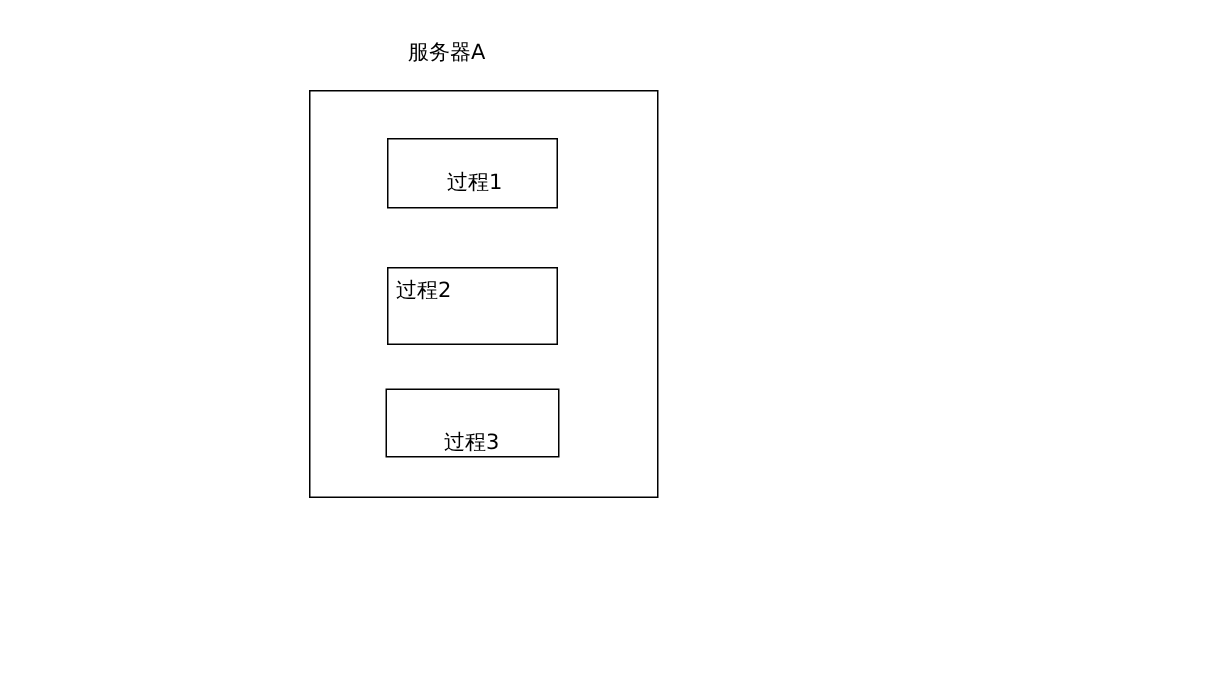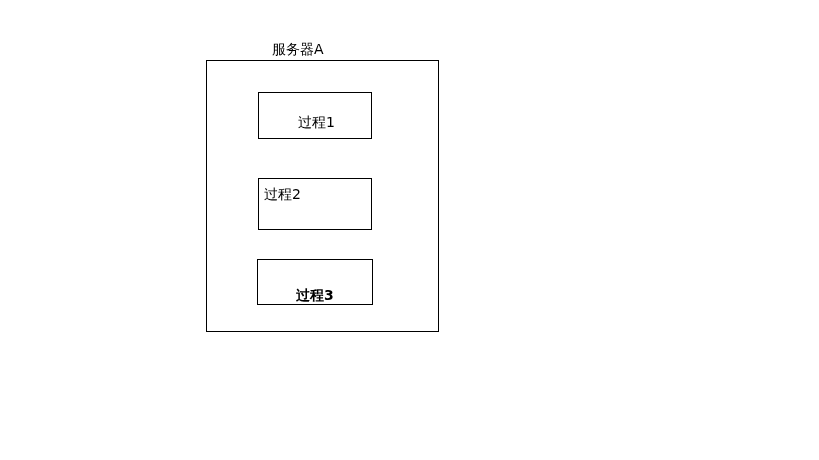--- a/index.html
+++ b/index.html
@@ -4,24 +4,24 @@
   <style>
     html, body { margin: 0; padding: 0; background: #ffffff; }
     body { width: 819px; height: 460px; position: relative; overflow: hidden;
            font-family: "DejaVu Sans", "Liberation Sans", sans-serif; color: #000; }
     .label { position: absolute; font-size: 14px; line-height: 16px; white-space: nowrap; }
     .box { position: absolute; border: 1px solid #000; box-sizing: border-box; background: #fff; }
   </style>
 </head>
 <body>
 
-<div class="label" style="left:272px; top:27px;margin-top:14px;">服务器A</div>
+<div class="label" style="left:272px; top:27px;">服务器A</div>
 
 <div class="box" style="left:206px; top:60px; width:233px; height:272px;"></div>
 
 <div class="box" style="left:258px; top:92px; width:114px; height:47px;"></div>
 <div class="label" style="left:298px; top:114px;">过程1</div>
 
 <div class="box" style="left:258px; top:178px; width:114px; height:52px;"></div>
 <div class="label" style="left:264px; top:186px;">过程2</div>
 
 <div class="box" style="left:257px; top:259px; width:116px; height:46px;"></div>
-<div class="label" style="left:296px; top:287px;font-weight:bold;">过程3</div>
+<div class="label" style="left:296px; top:287px;">过程3</div>
 
 </body></html>

